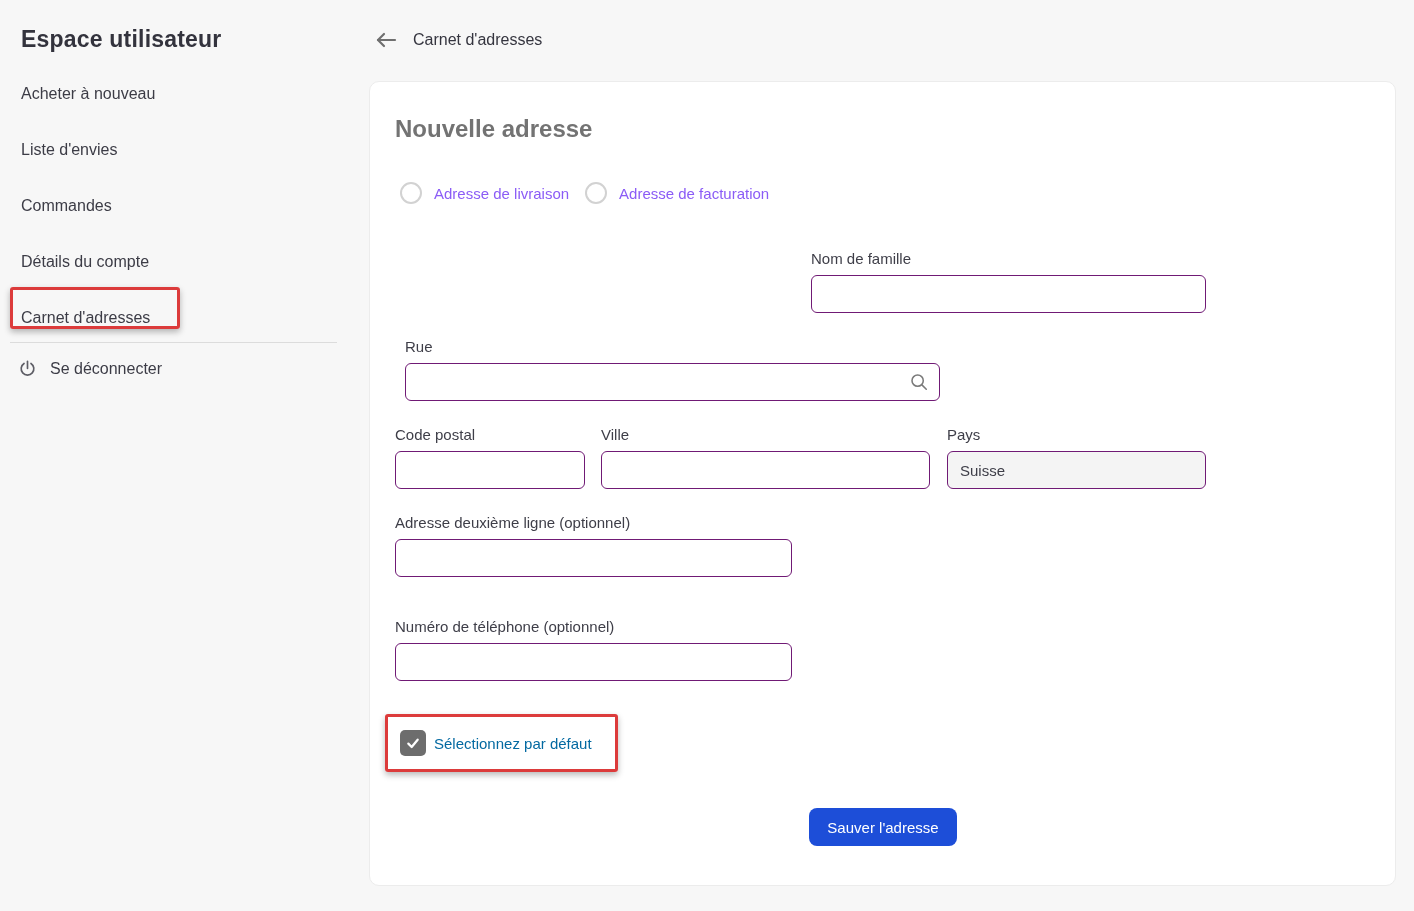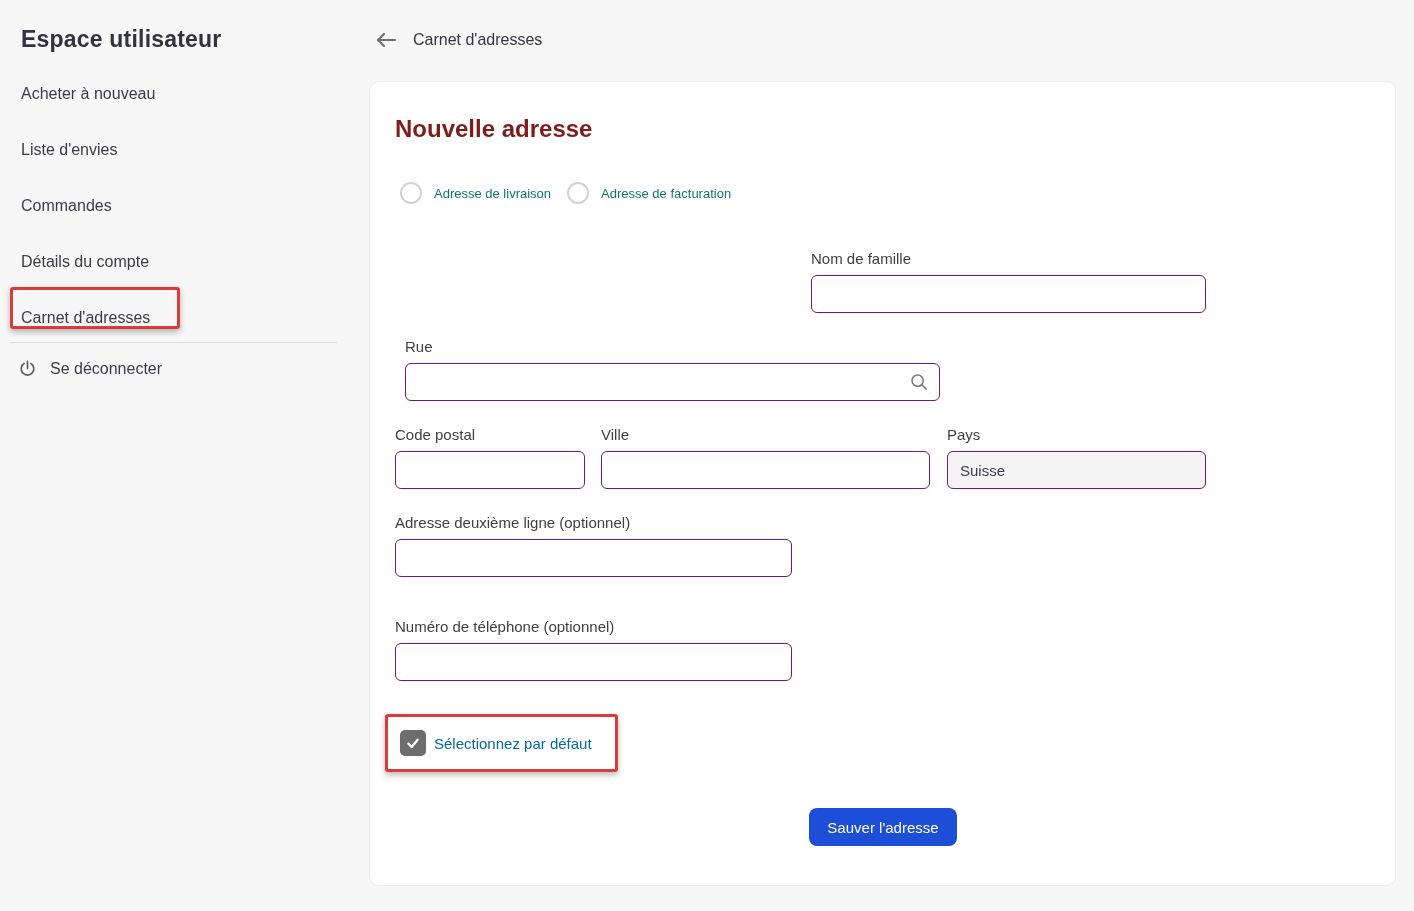--- a/index.html
+++ b/index.html
@@ -46,34 +46,34 @@
   .back-btn { cursor:pointer; display:flex; align-items:center; }
   .main-header .crumb { font-size:16px; color:#35353f; }
 
   
   .card {
     position:absolute; left:369px; top:81px; width:1027px; height:805px;
     background:#ffffff; border:1px solid #ececec; border-radius:10px;
   }
   .card-title {
     position:absolute; left:25px; top:33px;
-    font-size:24px; font-weight:bold; color:#7f1d1d;
+    font-size:24px; font-weight:bold; color:#737373;
   }
 
   
   .radio-row {
     position:absolute; left:30px; top:100px;
     display:flex; align-items:center; gap:16px;
   }
   .radio-opt { display:flex; align-items:center; gap:12px; cursor:pointer; }
   .radio-circle {
     width:22px; height:22px; border-radius:50%;
     border:2px solid #d2d2d2; background:#fff;
   }
-  .radio-opt .label { font-size:13px; color:#0f766e; }
+  .radio-opt .label { font-size:15px; color:#8b5cf6; }
 
   
   .fg { position:absolute; }
   .fg label { display:block; font-size:15px; color:#3e3e48; line-height:18px; margin-bottom:7px; }
   .fg input {
     display:block; height:38px; width:100%;
     border:1px solid #701a75; border-radius:6px; background:#fff;
     padding:0 12px; font-size:15px; color:#3a3a44;
     font-family:"Liberation Sans", sans-serif; outline:none;
   }

